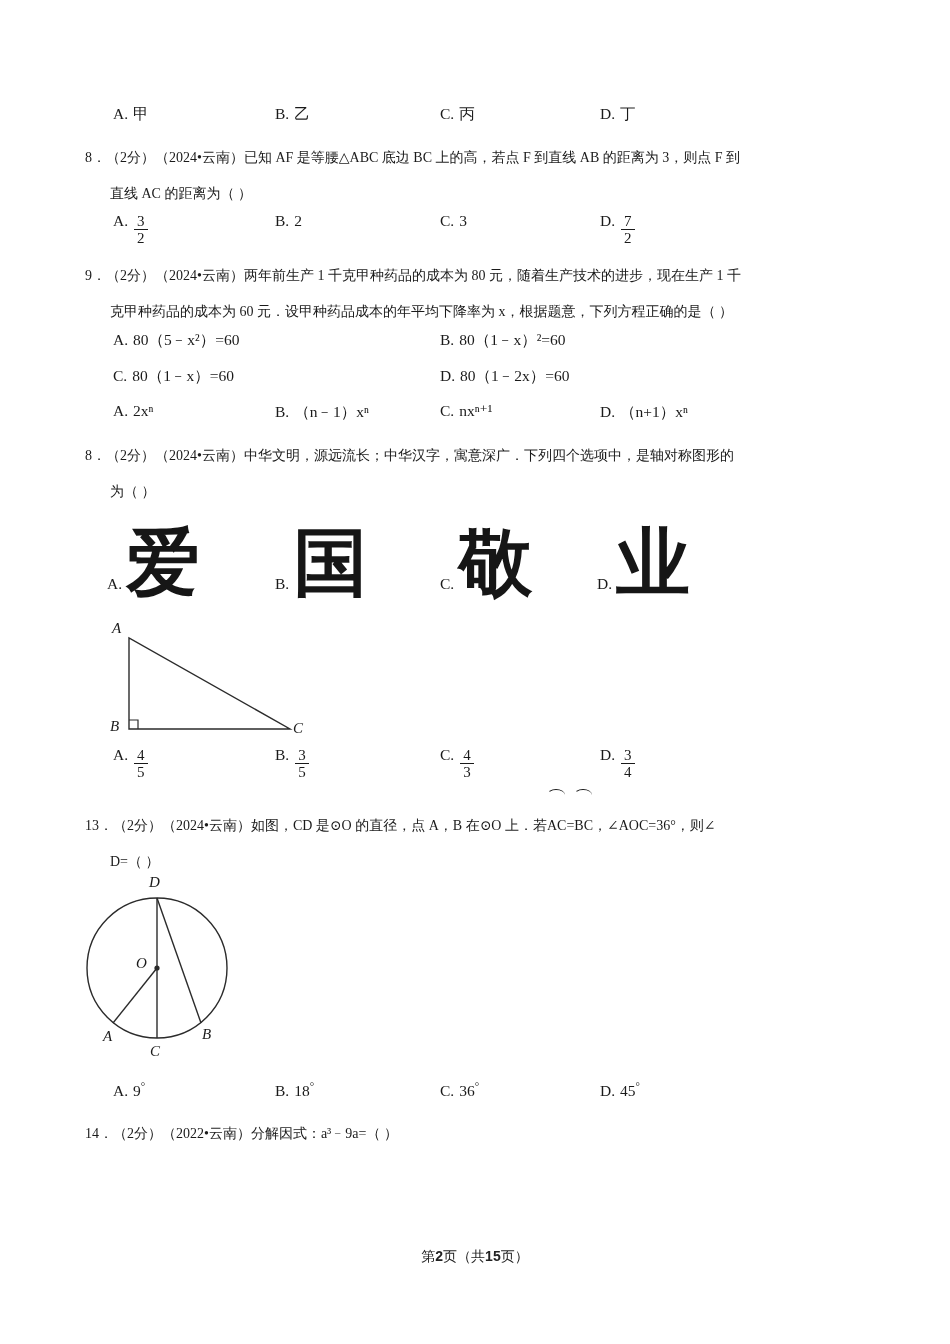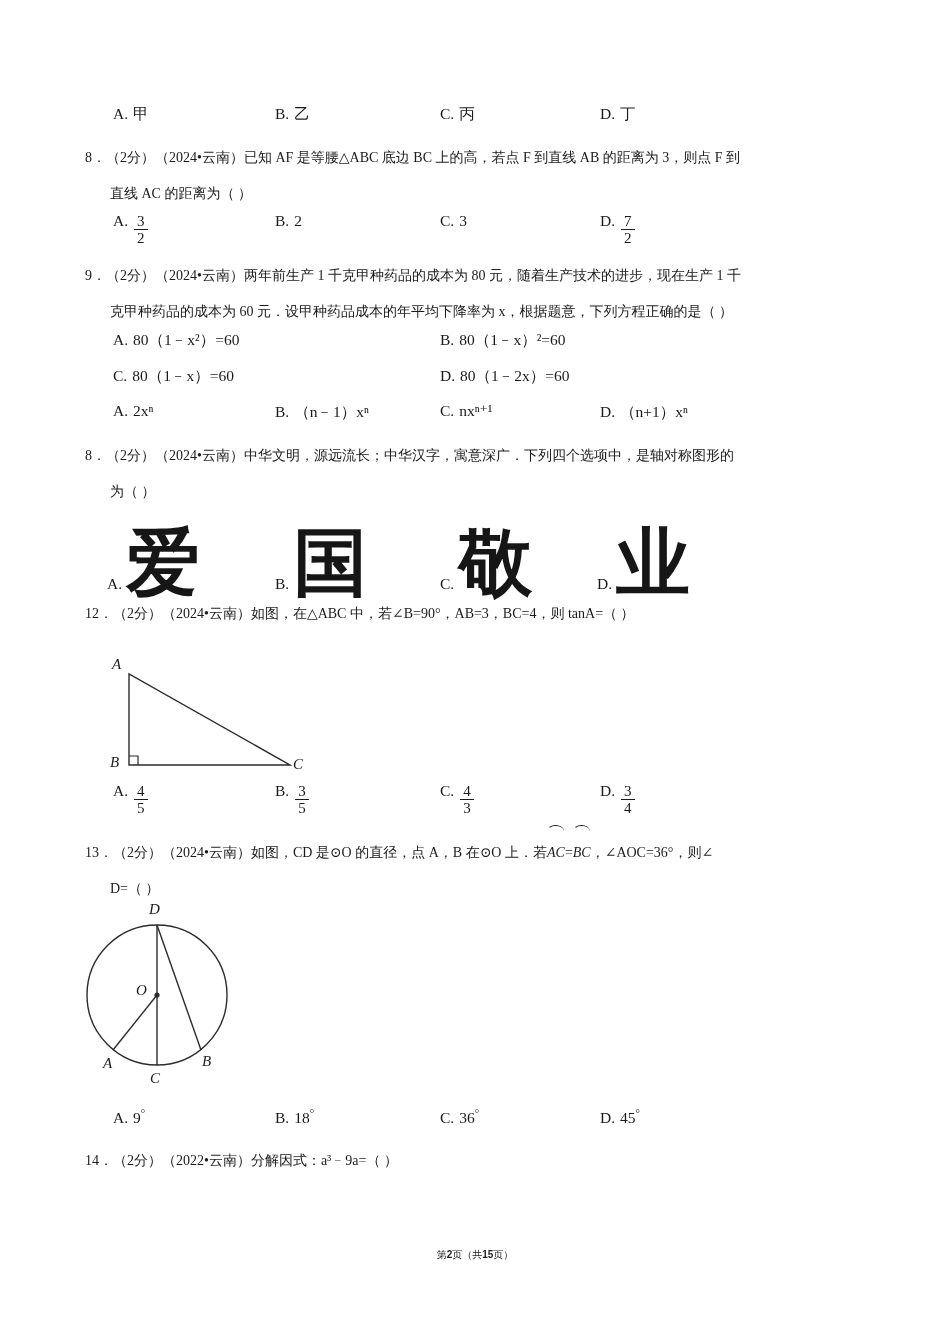--- a/index.html
+++ b/index.html
@@ -72,22 +72,21 @@
     line-height: 1.08;
     font-size: 15px;
     margin: 0 1px;
   }
   .frac .num { padding: 0 3px; }
   .frac .den { padding: 0 3px; border-top: 1.1px solid #1a1a1a; }
   .deg { font-size: 11px; vertical-align: super; }
   .arcv {
     display: inline-block;
     position: relative;
-    font-style: italic;
-    padding-top: 7px;
+    padding-top: 16px;
   }
   .arcv::before {
     content: "";
     position: absolute;
     left: 0; right: 1px; top: -3px;
     height: 5px;
     border-top: 1.2px solid #1a1a1a;
     border-left: 1.2px solid transparent;
     border-radius: 50% 50% 0 0 / 100% 100% 0 0;
     border-top-color: #1a1a1a;
@@ -131,21 +130,21 @@
     font-family: "Liberation Serif", serif;
   }
 
   
   .footer {
     position: absolute;
     left: 0;
     top: 1248px;
     width: 950px;
     text-align: center;
-    font-size: 10px;
+    font-size: 14px;
     font-family: "Liberation Sans", sans-serif;
     color: #222;
   }
   .footer .pgnum { font-weight: bold; }
 </style>
 </head>
 <body>
 
 <div class="page">
 
@@ -197,21 +196,21 @@
         </span>
       </div>
     </div>
 
     <div class="qtext">9．（2分）（2024•云南）两年前生产 1 千克甲种药品的成本为 80 元，随着生产技术的进步，现在生产 1 千</div>
     <div class="qtext indent">克甲种药品的成本为 60 元．设甲种药品成本的年平均下降率为 x，根据题意，下列方程正确的是（    ）</div>
 
     <div class="opt-row">
       <div class="opt opt2-a">
         <span class="lbl">A.</span>
-        <span>80（1﹣x²）=60</span>
+        <span>80（5﹣x²）=60</span>
       </div>
       <div class="opt opt2-b">
         <span class="lbl">B.</span>
         <span>80（1﹣x）²=60</span>
       </div>
     </div>
     <div class="opt-row">
       <div class="opt opt2-a">
         <span class="lbl">C.</span>
         <span>80（1﹣x）=60</span>
@@ -256,21 +255,20 @@
       <div class="hanzi-item h-c">
         <span class="lbl">C.</span>
         <span class="hanzi-glyph">敬</span>
       </div>
       <div class="hanzi-item h-d">
         <span class="lbl">D.</span>
         <span class="hanzi-glyph">业</span>
       </div>
     </div>
 
-    <div class="qtext">12．（2分）（2024•云南）如图，在△ABC 中，若∠B=90°，AB=3，BC=4，则 tanA=（    ）</div>
 
     <div class="fig-tri">
       <svg width="230" height="150" viewBox="0 0 230 150">
         <polygon points="44,42 44,133 205,133" fill="none" stroke="#2b2b2b" stroke-width="1.4"></polygon>
         <path d="M44,124 L53,124 L53,133" fill="none" stroke="#2b2b2b" stroke-width="1.2"></path>
       </svg>
       <span class="fig-label" style="left:27px; top:24px;">A</span>
       <span class="fig-label" style="left:25px; top:122px;">B</span>
       <span class="fig-label" style="left:208px; top:124px;">C</span>
     </div>

